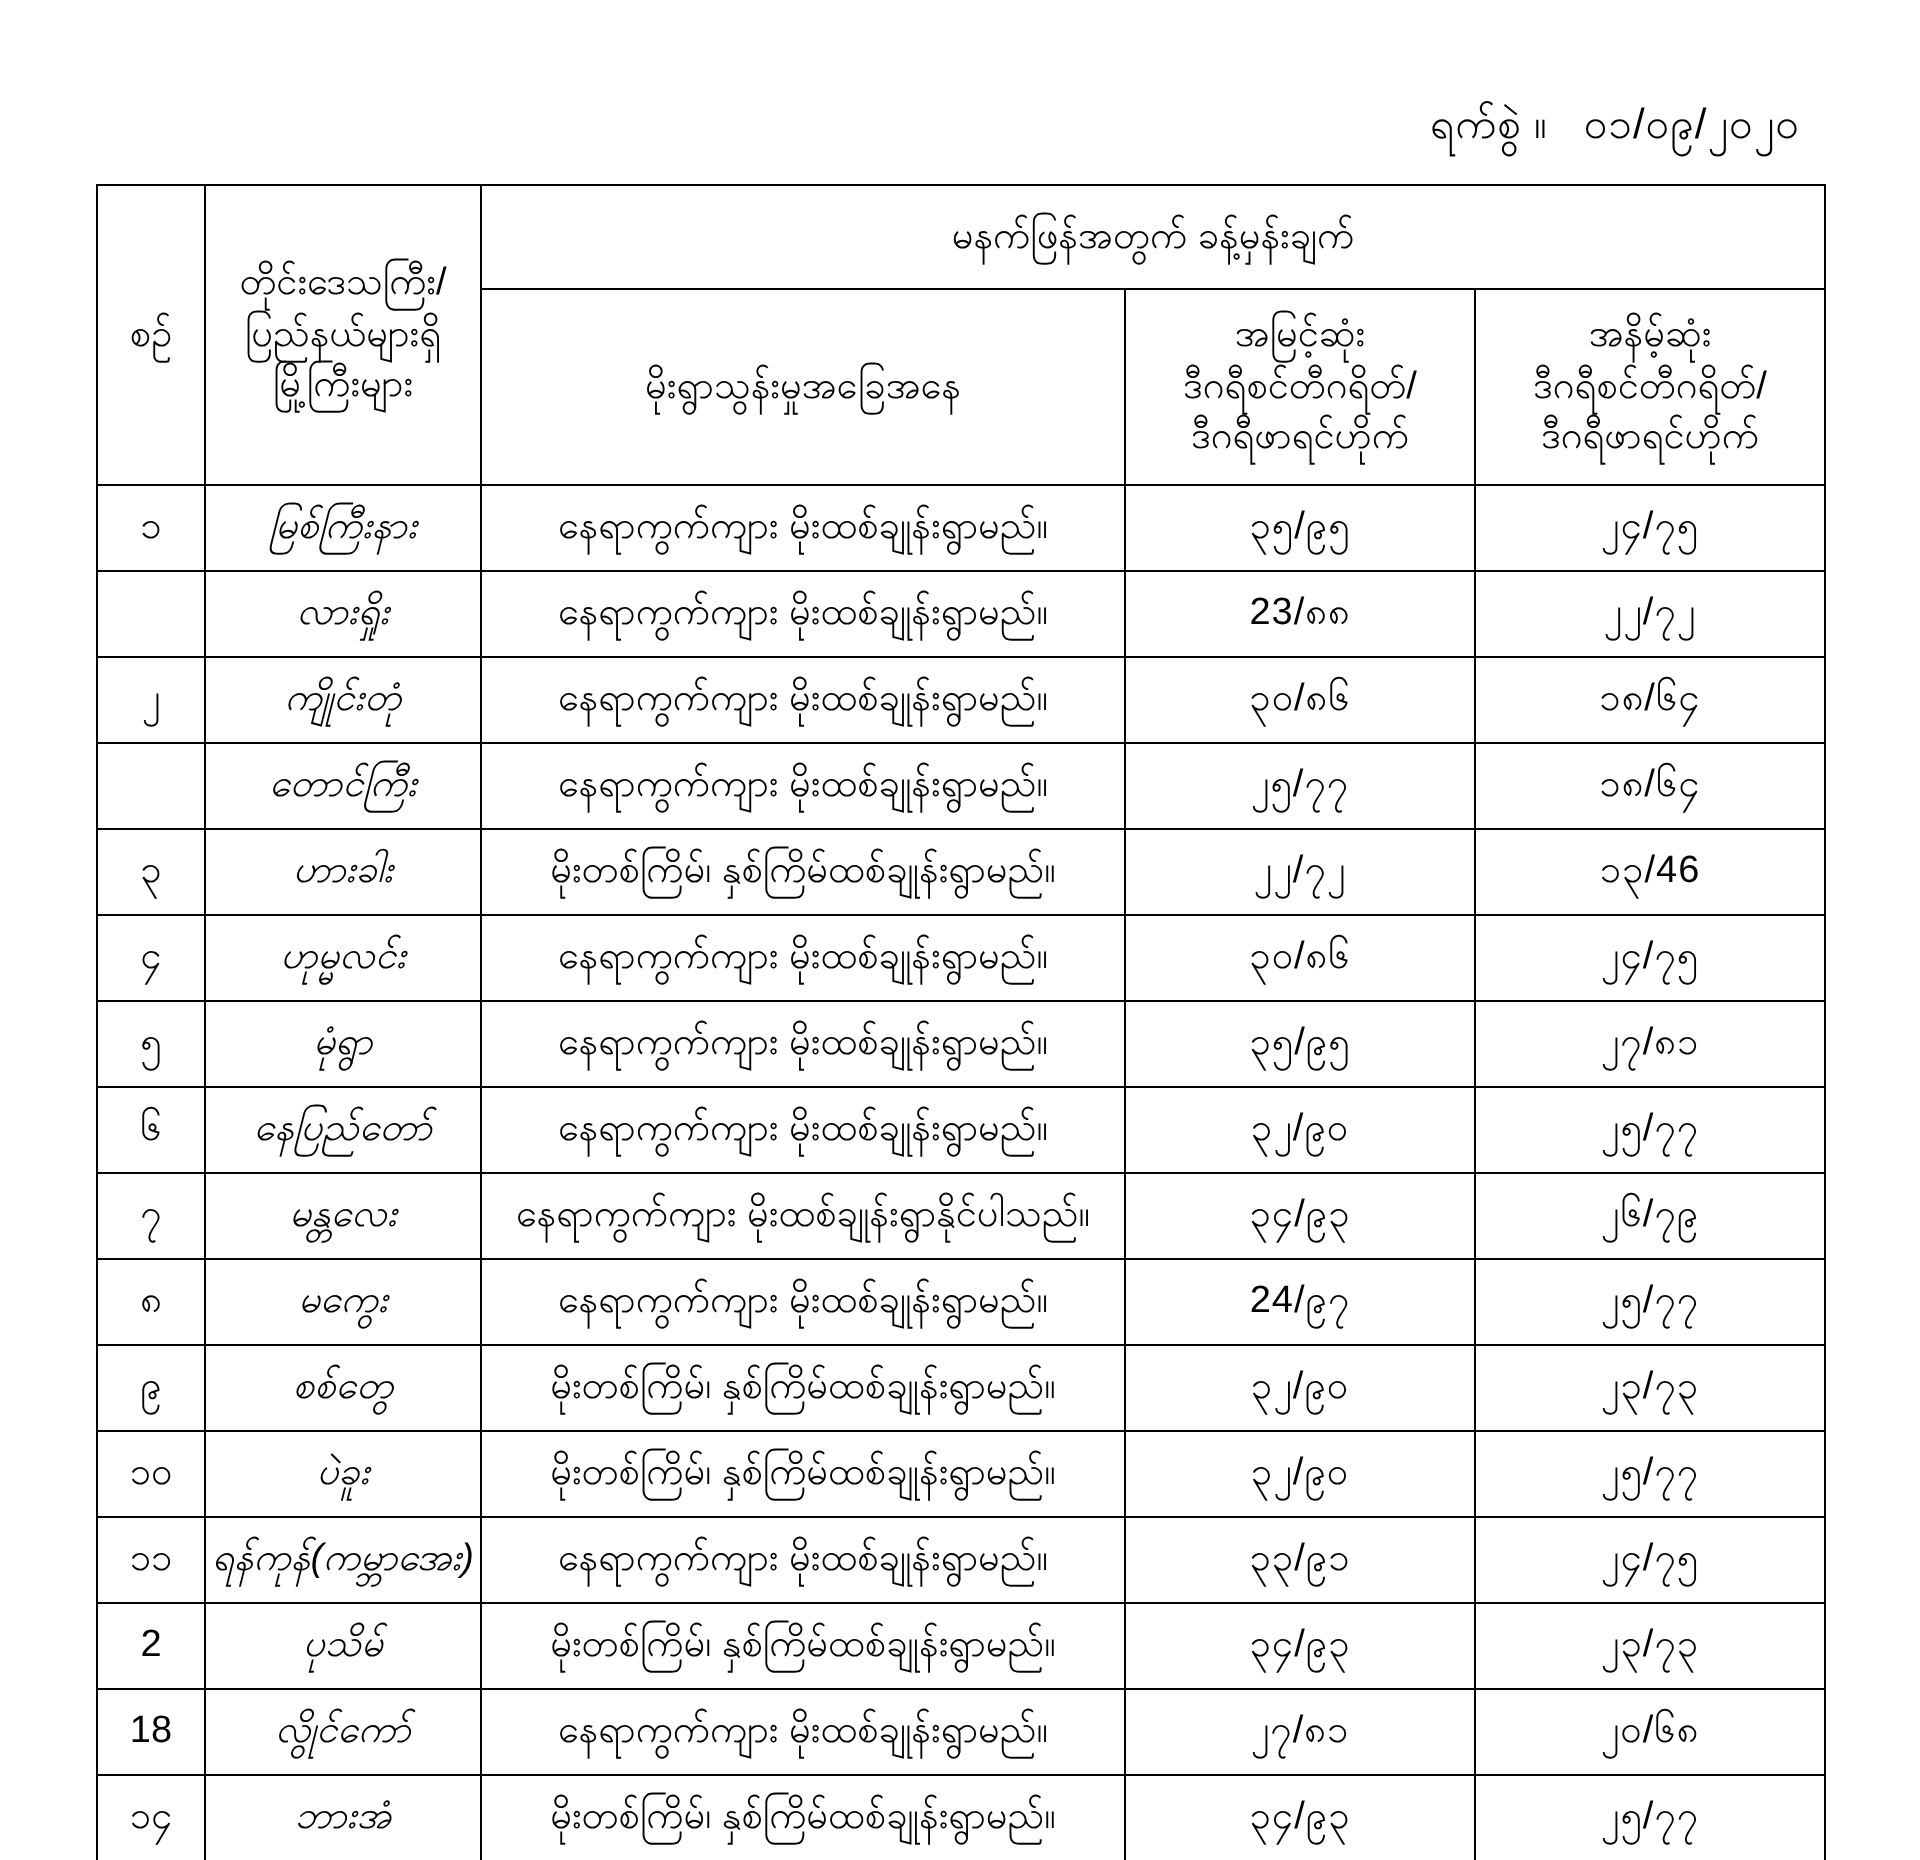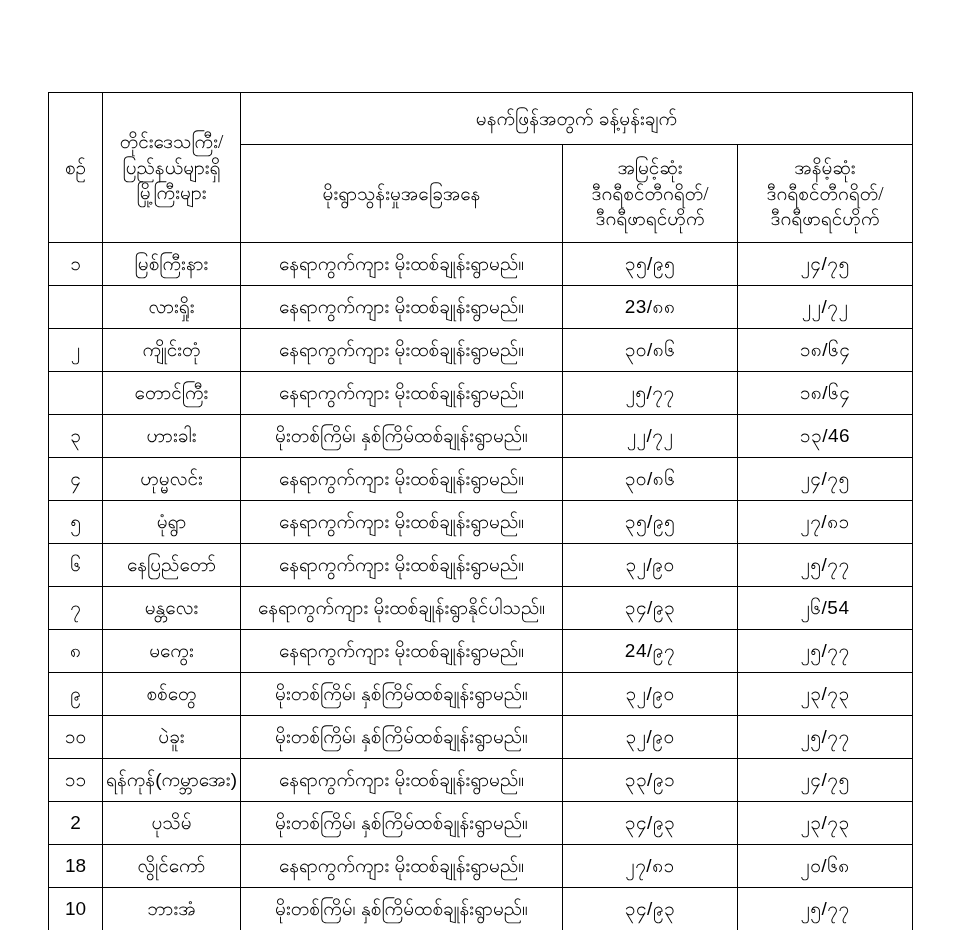--- a/index.html
+++ b/index.html
@@ -73,31 +73,34 @@
     font-size: 19px;
   }
   .hdr-tall {
     font-size: 19px;
     line-height: 1.5;
   }
   .body-row td {
     height: 34px;
   }
   .cell-no { font-size: 19px; }
-  .cell-region { font-size: 19px; }
+  .cell-region { font-size: 19px; font-style: italic; }
   .cell-cond { font-size: 19px; }
   .cell-num { font-size: 19px; letter-spacing: 0.5px; }
   .ml { font-family: "Liberation Sans", "DejaVu Sans", sans-serif; }
-  .multiline { white-space: pre-line; font-family: Liberation Serif, serif; }
+  .multiline { white-space: pre-line; }
 </style>
 </head>
 <body>
 
 <div class="page">
 
+  <div class="date-line">
+    <span class="label ml">ရက်စွဲ</span><span class="sep ml">။</span><span class="value ml">၀၁/၀၉/၂၀၂၀</span>
+  </div>
 
   <table class="main-table">
     <colgroup>
       <col class="c-no">
       <col class="c-region">
       <col class="c-cond">
       <col class="c-max">
       <col class="c-min">
     </colgroup>
     <thead>
@@ -173,21 +176,21 @@
           <td class="cell-region ml">နေပြည်တော်</td>
           <td class="cell-cond ml">နေရာကွက်ကျား မိုးထစ်ချုန်းရွာမည်။</td>
           <td class="cell-num ml">၃၂/၉၀</td>
           <td class="cell-num ml">၂၅/၇၇</td>
         </tr>
         <tr class="body-row">
           <td class="cell-no ml">၇</td>
           <td class="cell-region ml">မန္တလေး</td>
           <td class="cell-cond ml">နေရာကွက်ကျား မိုးထစ်ချုန်းရွာနိုင်ပါသည်။</td>
           <td class="cell-num ml">၃၄/၉၃</td>
-          <td class="cell-num ml">၂၆/54</td>
+          <td class="cell-num ml">၂၆/၇၉</td>
         </tr>
         <tr class="body-row">
           <td class="cell-no ml">၈</td>
           <td class="cell-region ml">မကွေး</td>
           <td class="cell-cond ml">နေရာကွက်ကျား မိုးထစ်ချုန်းရွာမည်။</td>
           <td class="cell-num ml">24/၉၇</td>
           <td class="cell-num ml">၂၅/၇၇</td>
         </tr>
         <tr class="body-row">
           <td class="cell-no ml">၉</td>
@@ -218,21 +221,21 @@
           <td class="cell-num ml">၂၃/၇၃</td>
         </tr>
         <tr class="body-row">
           <td class="cell-no ml">18</td>
           <td class="cell-region ml">လွိုင်ကော်</td>
           <td class="cell-cond ml">နေရာကွက်ကျား မိုးထစ်ချုန်းရွာမည်။</td>
           <td class="cell-num ml">၂၇/၈၁</td>
           <td class="cell-num ml">၂၀/၆၈</td>
         </tr>
         <tr class="body-row">
-          <td class="cell-no ml">10</td>
+          <td class="cell-no ml">၁၄</td>
           <td class="cell-region ml">ဘားအံ</td>
           <td class="cell-cond ml">မိုးတစ်ကြိမ်၊ နှစ်ကြိမ်ထစ်ချုန်းရွာမည်။</td>
           <td class="cell-num ml">၃၄/၉၃</td>
           <td class="cell-num ml">၂၅/၇၇</td>
         </tr>
       </tbody>
   </table>
 
 </div>
 

